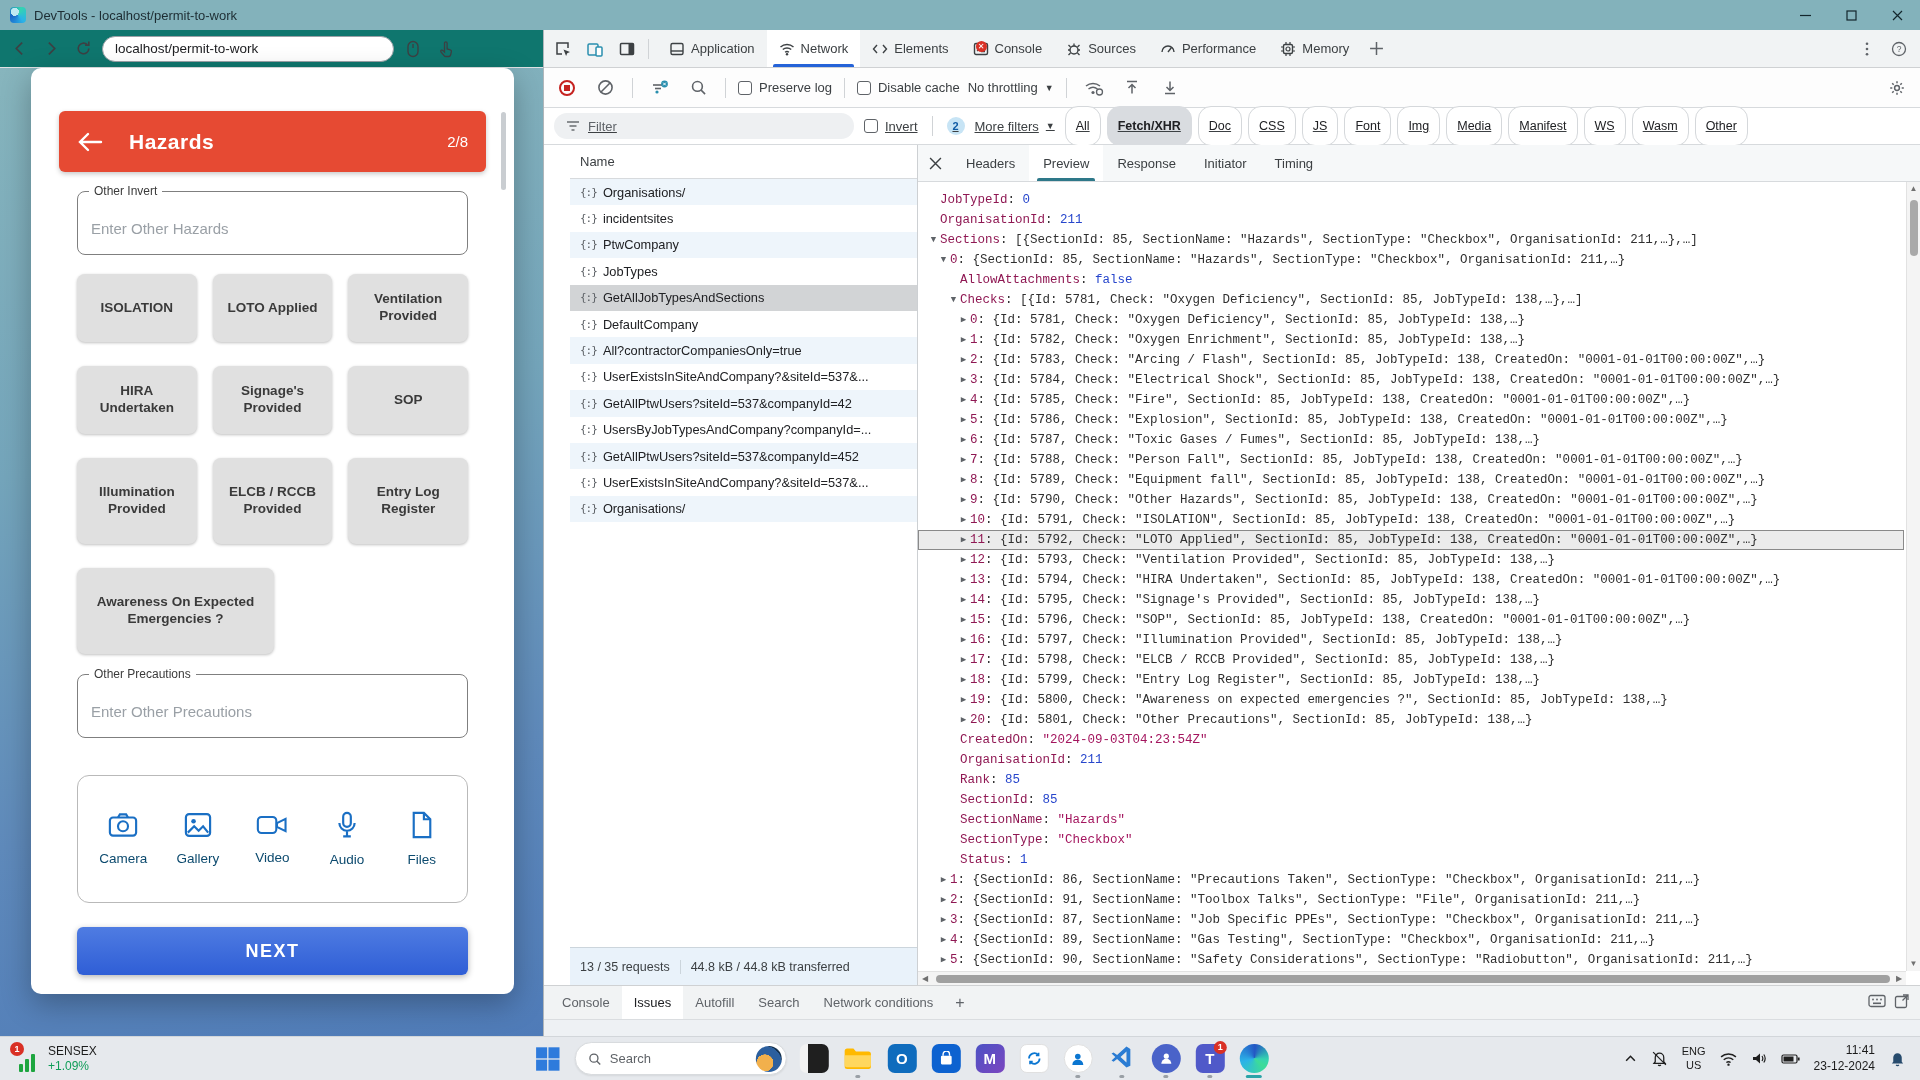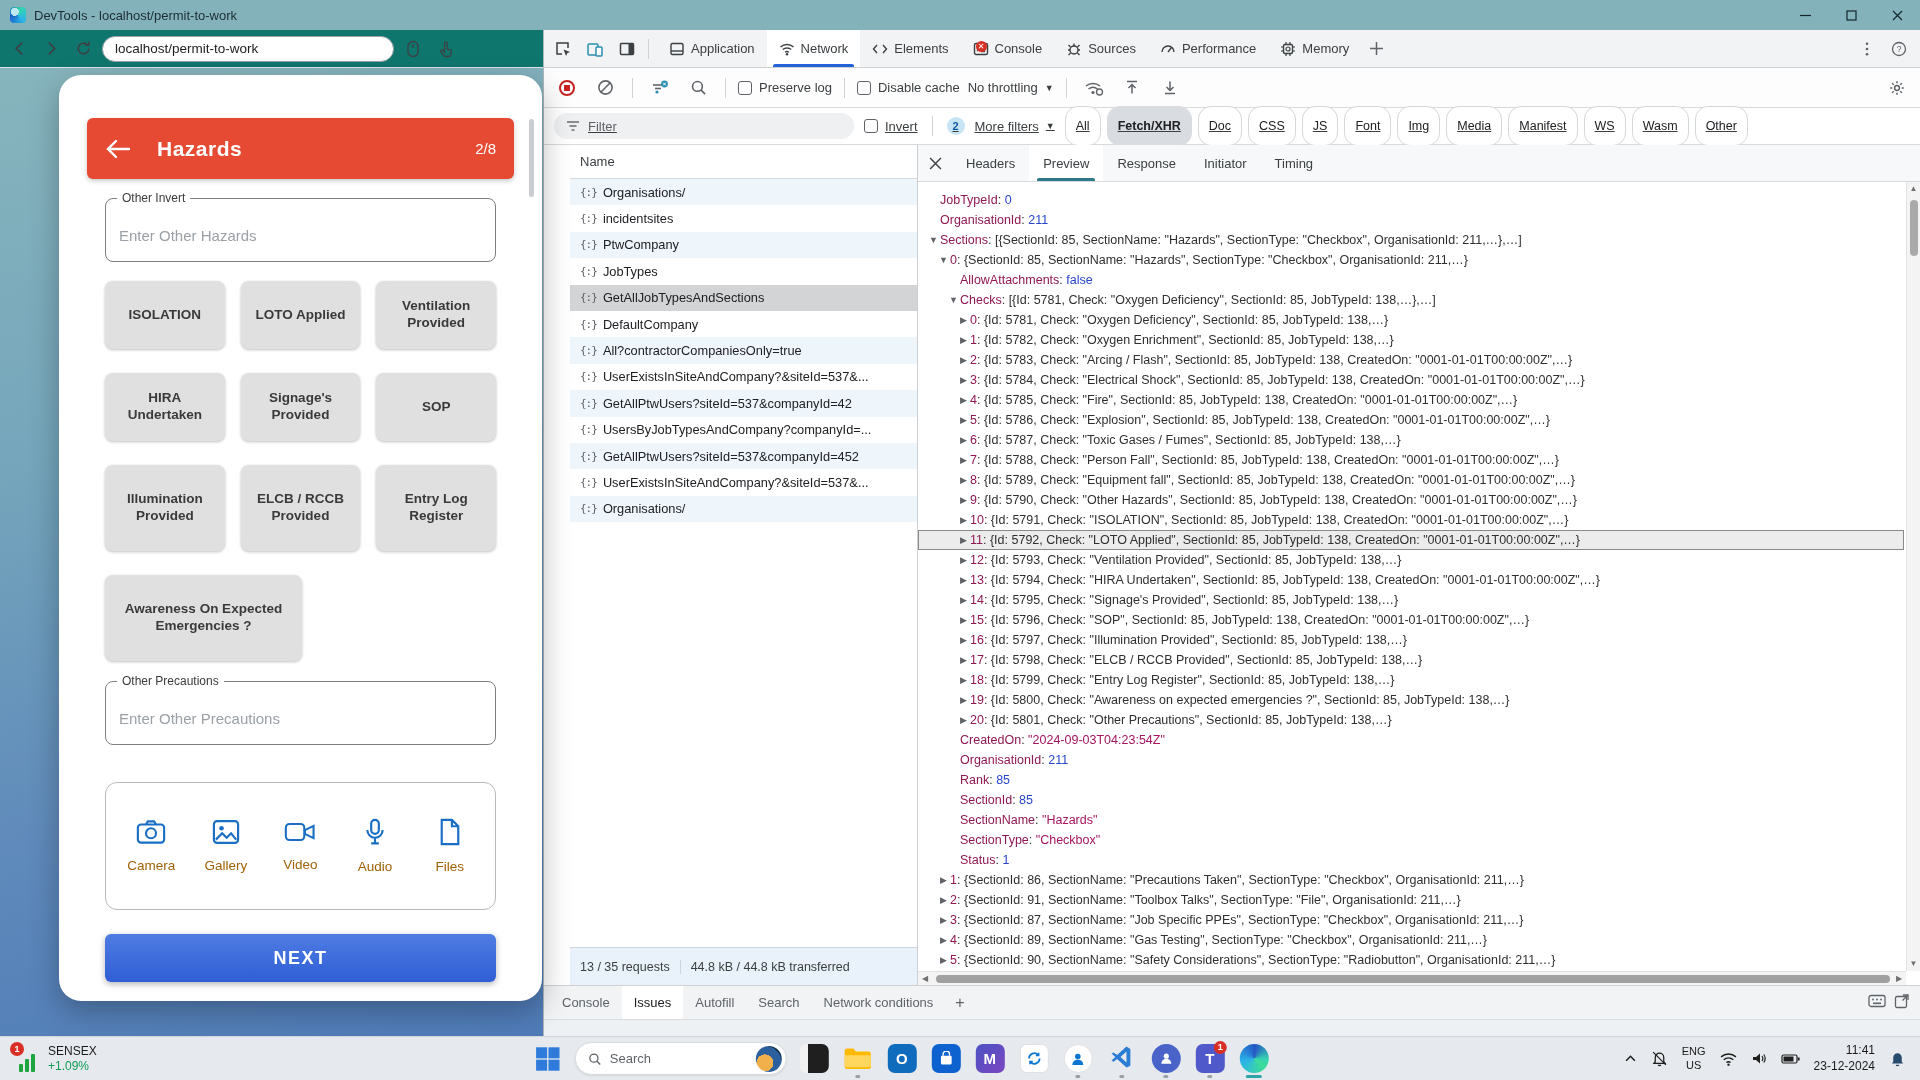--- a/index.html
+++ b/index.html
@@ -18,38 +18,38 @@
   .left-pane { width:543px; display:flex; flex-direction:column; }
   .devtools { width:1377px; display:flex; flex-direction:column; background:#fff; border-left:1px solid #b0b6ba; }
 
   
   .browser-bar { height:38px; background:#0f766e; display:flex; align-items:center; gap:6px; padding:0 6px; border-bottom:1px solid #e0e2e4; }
   .nav-ico { width:26px; height:26px; display:flex; align-items:center; justify-content:center; color:#3c4043; }
   .addr { flex:0 0 292px; height:26px; border:1px solid #9aa0a6; border-radius:13px; background:#fff; padding:0 12px; font-size:13.5px; color:#202124; outline:none; }
 
   
   .viewport { flex:1; position:relative; background:linear-gradient(168deg,#87b5bd 0%,#74a5bb 38%,#5f8abb 72%,#4f7bb8 100%); }
-  .app-card { position:absolute; left:31px; top:7px; width:483px; height:926px; background:#fff; border-radius:22px; box-shadow:0 10px 30px rgba(0,0,0,.28);margin-left:28px; }
+  .app-card { position:absolute; left:31px; top:0px; width:483px; height:926px; background:#fff; border-radius:10px; box-shadow:0 10px 30px rgba(0,0,0,.28); }
   .card-scrollthumb { position:absolute; right:8px; top:44px; width:5px; height:78px; border-radius:3px; background:#c9cdd1; }
   .app-header { margin:43px 28px 0; height:61px; background:#e64a33; border-radius:6px; display:flex; align-items:center; color:#fff; padding:0 18px; box-shadow:0 2px 5px rgba(0,0,0,.22); }
   .app-header .back { width:30px; display:flex; }
   .app-title { font-size:21px; font-weight:700; letter-spacing:.5px; margin-left:22px; }
   .app-step { margin-left:auto; font-size:15px; }
   .app-content { padding:19px 46px 0; }
   .field { position:relative; border:1px solid #7f7f7f; border-radius:8px; height:64px; background:#fff; }
   .field label { position:absolute; top:-8px; left:11px; background:#fff; padding:0 5px; font-size:12px; color:#3b3b3b; }
   .field input { border:0; outline:0; width:100%; height:100%; padding:10px 13px 0; font-size:15px; color:#222; background:transparent; }
   .field input::placeholder { color:#9aa0a6; }
   .btn-grid { margin-top:19px; display:grid; grid-template-columns:repeat(3,1fr); gap:24px 16px; }
   .hz-btn { min-height:68px; background:#e0e0e0; border:0; border-radius:8px; font-family:inherit; font-size:13.5px; font-weight:700; color:#3a3a3a; line-height:1.25; padding:6px 8px; box-shadow:0 1px 3px rgba(0,0,0,.25); }
   .hz-btn.tall { min-height:86px; }
   .hz-wide { margin-top:24px; width:197px; }
   .field2 { margin-top:20px; }
   .media-box { margin-top:37px; border:1px solid #b9b9b9; border-radius:12px; height:128px; display:flex; align-items:center; justify-content:space-around; padding:0 8px; }
-  .media-item { display:flex; flex-direction:column; align-items:center; gap:9px; color:#a16207; width:62px; }
+  .media-item { display:flex; flex-direction:column; align-items:center; gap:9px; color:#0c4a6e; width:62px; }
   .media-item .mlabel { font-size:13.5px; }
   .next-btn { margin-top:24px; width:100%; height:48px; border:0; border-radius:6px; background:linear-gradient(180deg,#4f7ce2,#2f5ed6); color:#fff; font-family:inherit; font-size:18px; font-weight:700; letter-spacing:1.5px; box-shadow:0 2px 6px rgba(0,0,0,.3); }
 
   
   .dt-tabbar { height:38px; background:#f1f3f4; display:flex; align-items:stretch; border-bottom:1px solid #cfd1d3; }
   .dt-leading { display:flex; align-items:center; padding:0 4px; gap:2px; }
   .ico-btn { width:30px; height:30px; display:flex; align-items:center; justify-content:center; }
   .vsep { width:1px; height:20px; background:#d0d3d6; margin:auto 4px; }
   .dt-tab { display:flex; align-items:center; gap:6px; padding:0 12px; font-size:13px; color:#3c4043; position:relative; white-space:nowrap; }
   .dt-tab.active { background:#fff; }
@@ -90,21 +90,21 @@
   .names-footer .cell:first-child { border-right:1px solid #ccd5dc; }
 
   .preview-col { flex:1; display:flex; flex-direction:column; min-width:0; position:relative; }
   .preview-tabs { height:37px; display:flex; align-items:stretch; border-bottom:1px solid #d7dadd; background:#f6f8f9; font-size:13px; color:#3c4043; }
   .pv-close { width:34px; display:flex; align-items:center; justify-content:center; }
   .pv-tab { display:flex; align-items:center; padding:0 14px; position:relative; }
   .pv-tab.active { background:#fff; }
   .pv-tab.active::after { content:""; position:absolute; left:8px; right:8px; bottom:0; height:3px; background:#2e7889; border-radius:2px 2px 0 0; }
 
   .json-area { flex:1; background:#fff; padding:8px 0 0; overflow:hidden; position:relative; }
-  .json-row { height:20px; line-height:20px; font-family:Liberation Sans, sans-serif; font-size:12.5px; white-space:pre; overflow:hidden; color:#2f2f2f; display:flex; }
+  .json-row { height:20px; line-height:20px; font-family:Liberation Mono, monospace; font-size:12.5px; white-space:pre; overflow:hidden; color:#2f2f2f; display:flex; }
   .json-row .arr { width:13px; text-align:center; color:#5f6368; font-size:9px; flex:0 0 auto; }
   .json-row .k { color:#8f1853; }
   .json-row .num { color:#2746cc; }
   .json-row .str { color:#a3155e; }
   .json-row.focused { background:#ececec; outline:1px solid #8a8a8a; outline-offset:-1px; }
 
   .vscroll { position:absolute; right:0; top:0; bottom:14px; width:14px; background:#f4f4f4; border-left:1px solid #e2e2e2; display:flex; flex-direction:column; align-items:center; }
   .vscroll .varrow { height:14px; font-size:8px; color:#707070; line-height:14px; }
   .vscroll .vthumb { width:8px; height:56px; background:#a9a9a9; border-radius:4px; margin-top:4px; }
   .vscroll .spacer { flex:1; }

